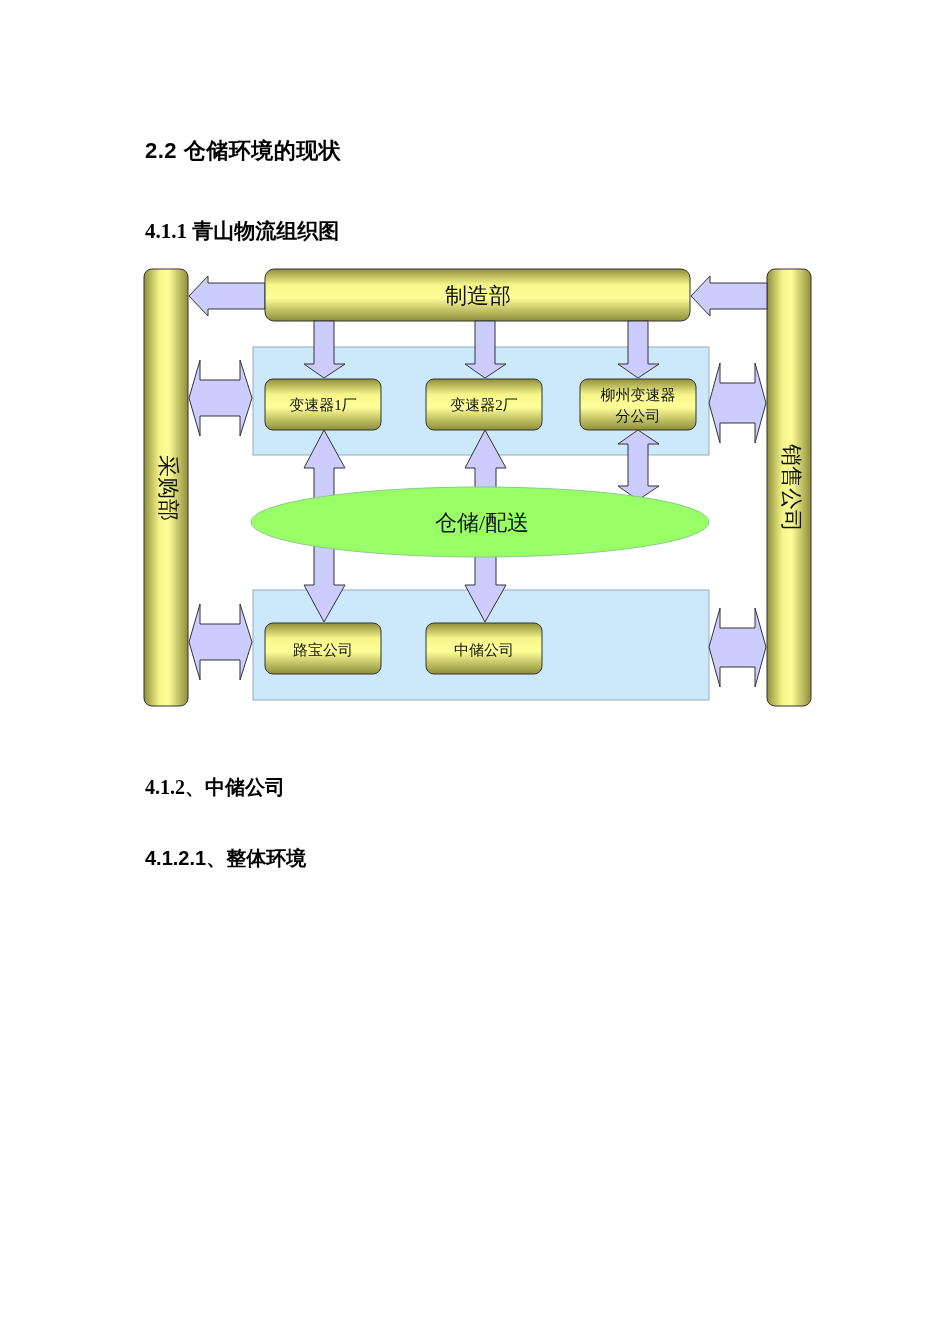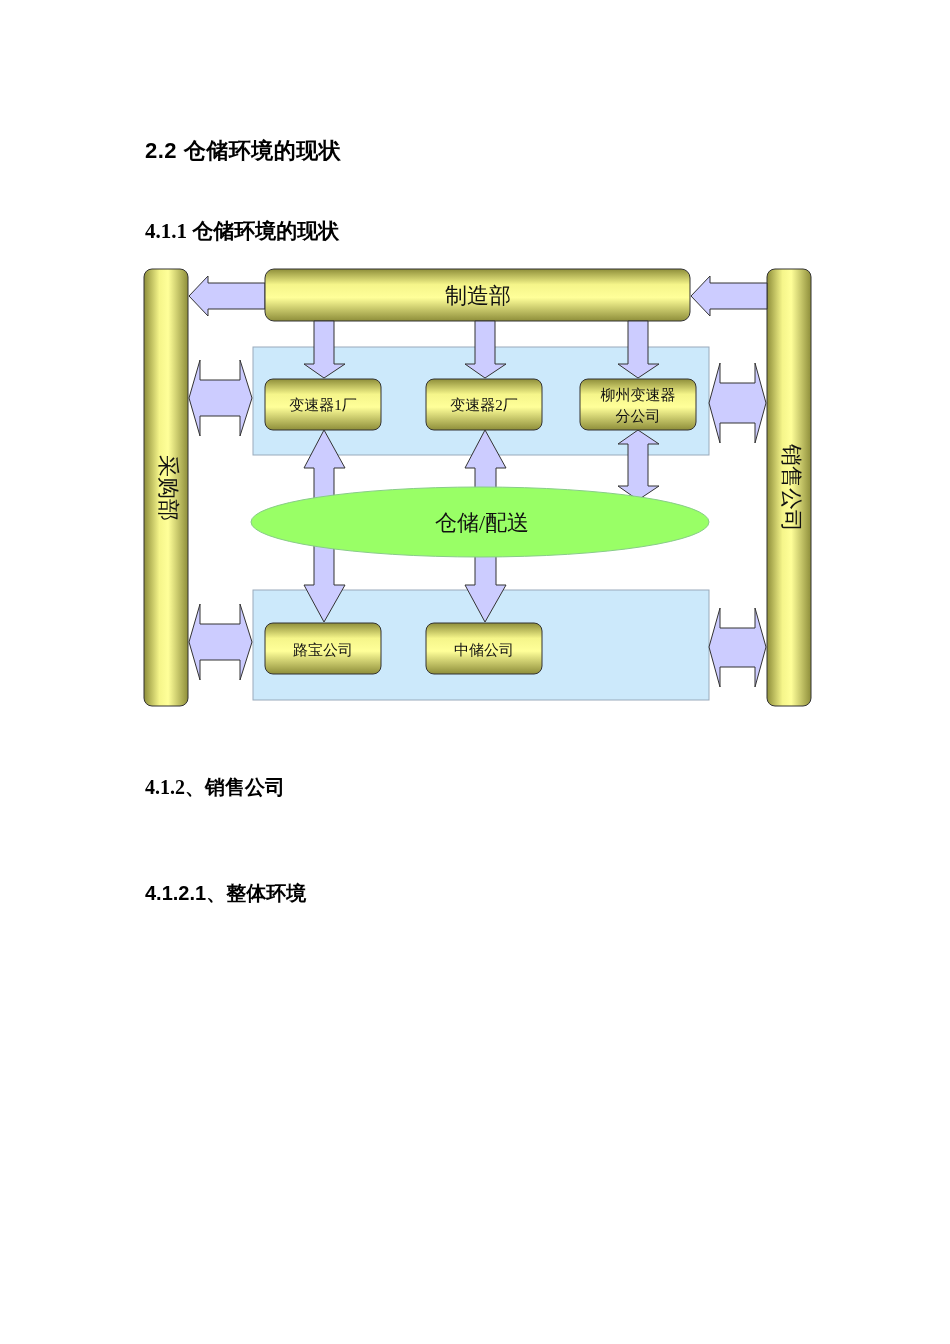--- a/index.html
+++ b/index.html
@@ -1,28 +1,28 @@
 <!DOCTYPE html>
 <html><head>
   <meta charset="utf-8">
   <style>
     html, body { margin: 0; padding: 0; background: #ffffff; }
     body { width: 950px; height: 1344px; position: relative; overflow: hidden; font-family: "Liberation Sans", "DejaVu Sans", sans-serif; color: #000; }
     .h1 { position: absolute; left: 145px; top: 136px; font-size: 22px; font-weight: bold; letter-spacing: 0.5px; }
     .h2 { position: absolute; left: 145px; top: 217px; font-size: 21px; font-weight: bold; font-family: "Liberation Serif", "DejaVu Serif", serif; }
     .h3 { position: absolute; left: 145px; top: 774px; font-size: 20px; font-weight: bold; font-family: "Liberation Serif", "DejaVu Serif", serif; }
-    .h4 { position: absolute; left: 145px; top: 880px; font-size: 20px; font-weight: bold; }
+    .h4 { position: absolute; left: 145px; top: 845px; font-size: 20px; font-weight: bold; }
     svg.diagram { position: absolute; left: 0; top: 0; }
     .lbl { font-family: "Liberation Serif", "DejaVu Serif", serif; fill: #111; }
   </style>
 </head>
 <body>
 
 <div class="h1">2.2 仓储环境的现状</div>
-<div class="h2">4.1.1 仓储环境的现状</div>
+<div class="h2">4.1.1 青山物流组织图</div>
 
 <svg class="diagram" width="950" height="760" viewBox="0 0 950 760" xmlns="http://www.w3.org/2000/svg">
   <defs>
     <linearGradient id="gv" x1="0" y1="0" x2="0" y2="1">
       <stop offset="0" stop-color="#8e8e3a"></stop>
       <stop offset="0.3" stop-color="#f5f58a"></stop>
       <stop offset="0.55" stop-color="#ffff99"></stop>
       <stop offset="1" stop-color="#8e8e3a"></stop>
     </linearGradient>
     <linearGradient id="gh" x1="0" y1="0" x2="1" y2="0">
@@ -89,14 +89,14 @@
   <g>
     <rect x="265" y="623" width="116" height="51" rx="8" fill="url(#gv)" stroke="#333"></rect>
     <text class="lbl" x="323" y="655" font-size="15" text-anchor="middle">路宝公司</text>
   </g>
   <g>
     <rect x="426" y="623" width="116" height="51" rx="8" fill="url(#gv)" stroke="#333"></rect>
     <text class="lbl" x="484" y="655" font-size="15" text-anchor="middle">中储公司</text>
   </g>
 </svg>
 
-<div class="h3">4.1.2、销售公司</div>
+<div class="h3">4.1.2、中储公司</div>
 <div class="h4">4.1.2.1、整体环境</div>
 
 </body></html>

